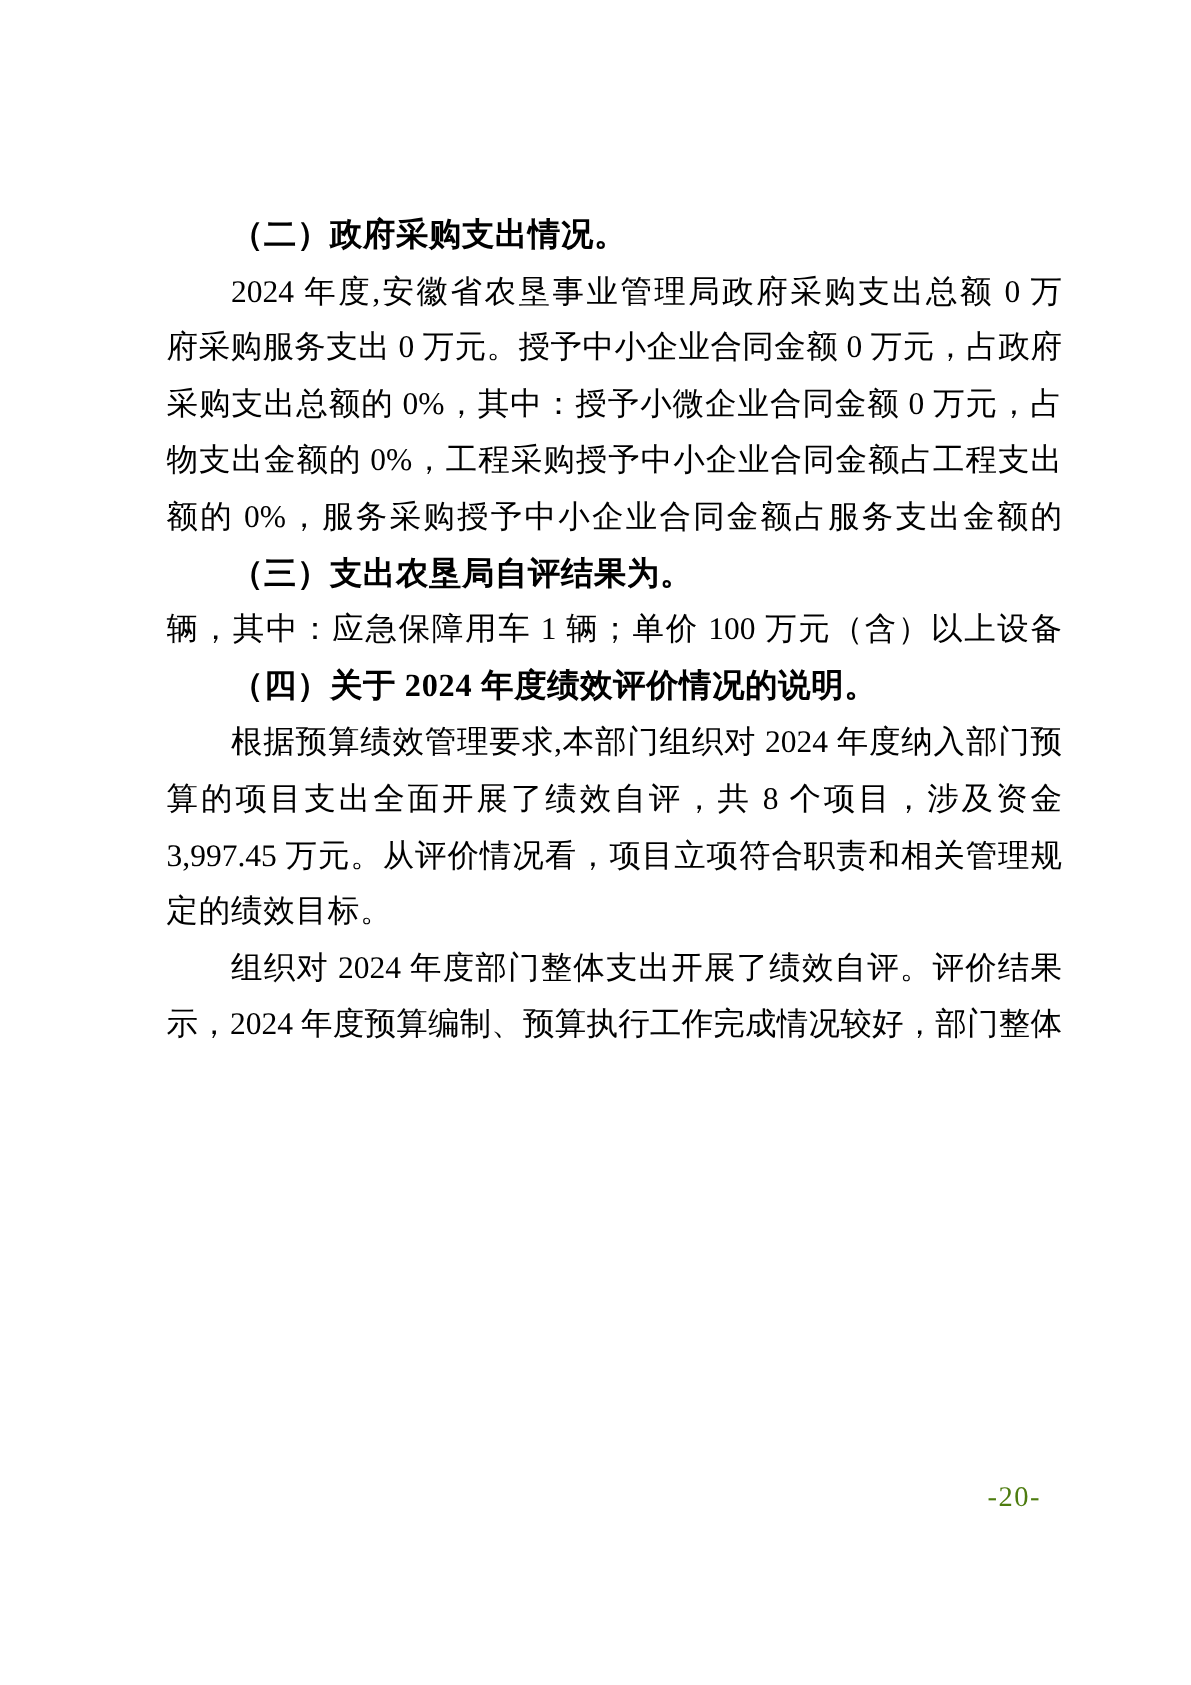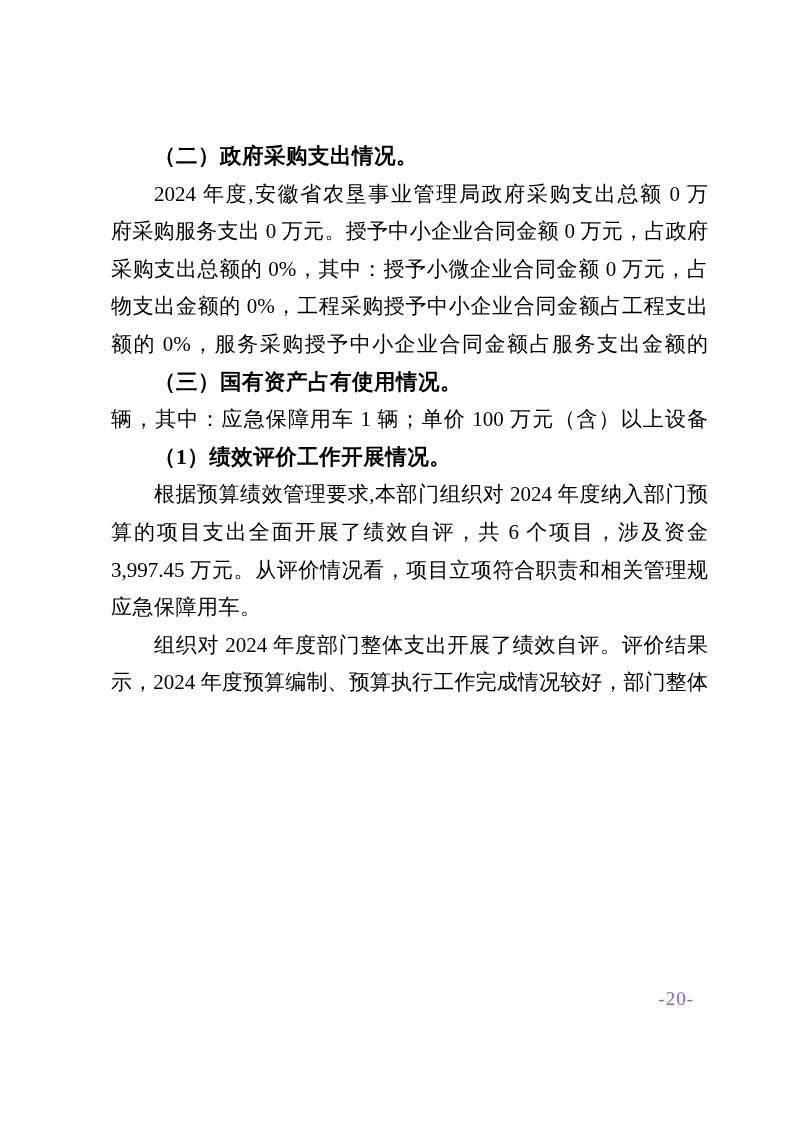--- a/index.html
+++ b/index.html
@@ -44,38 +44,38 @@
     font-weight: 700;
     font-size: 21.5px;
   }
   .page-number {
     position: absolute;
     top: 988px;
     right: 100px;
     font-size: 19px;
     letter-spacing: 1px;
     font-family: "Liberation Serif", "DejaVu Serif", serif;
-    color: #8b5cf6;
+    color: #4d7c0f;
   }
 </style>
 </head>
 <body>
 
 <div class="page">
   <div class="content">
       <div class="line heading indent">（二）政府采购支出情况。</div>
       <div class="line indent fill">2024 年度,安徽省农垦事业管理局政府采购支出总额 0 万元，</div>
       <div class="line fill">府采购服务支出 0 万元。授予中小企业合同金额 0 万元，占政府</div>
       <div class="line fill">采购支出总额的 0%，其中：授予小微企业合同金额 0 万元，占授</div>
       <div class="line fill">物支出金额的 0%，工程采购授予中小企业合同金额占工程支出金</div>
       <div class="line fill">额的 0%，服务采购授予中小企业合同金额占服务支出金额的 0%。</div>
-      <div class="line heading indent">（三）国有资产占有使用情况。</div>
+      <div class="line heading indent">（三）支出农垦局自评结果为。</div>
       <div class="line fill">辆，其中：应急保障用车 1 辆；单价 100 万元（含）以上设备（不</div>
-      <div class="line heading indent">（1）绩效评价工作开展情况。</div>
+      <div class="line heading indent">（四）关于 2024 年度绩效评价情况的说明。</div>
       <div class="line indent fill">根据预算绩效管理要求,本部门组织对 2024 年度纳入部门预</div>
-      <div class="line fill">算的项目支出全面开展了绩效自评，共 6 个项目，涉及资金</div>
+      <div class="line fill">算的项目支出全面开展了绩效自评，共 8 个项目，涉及资金</div>
       <div class="line fill">3,997.45 万元。从评价情况看，项目立项符合职责和相关管理规</div>
-      <div class="line">应急保障用车。</div>
+      <div class="line">定的绩效目标。</div>
       <div class="line indent fill">组织对 2024 年度部门整体支出开展了绩效自评。评价结果显</div>
       <div class="line fill">示，2024 年度预算编制、预算执行工作完成情况较好，部门整体</div>
     </div>
   <div class="page-number">-20-</div>
 </div>
 
 </body></html>

